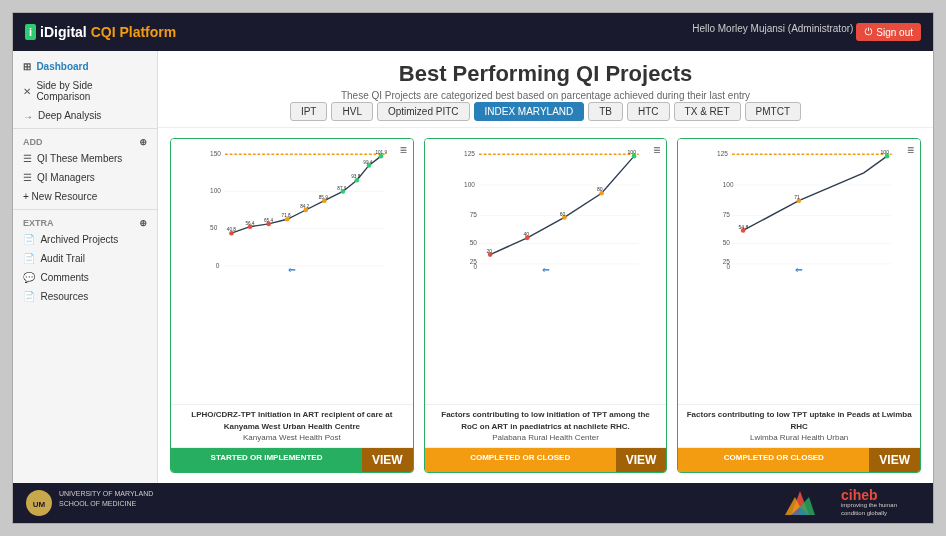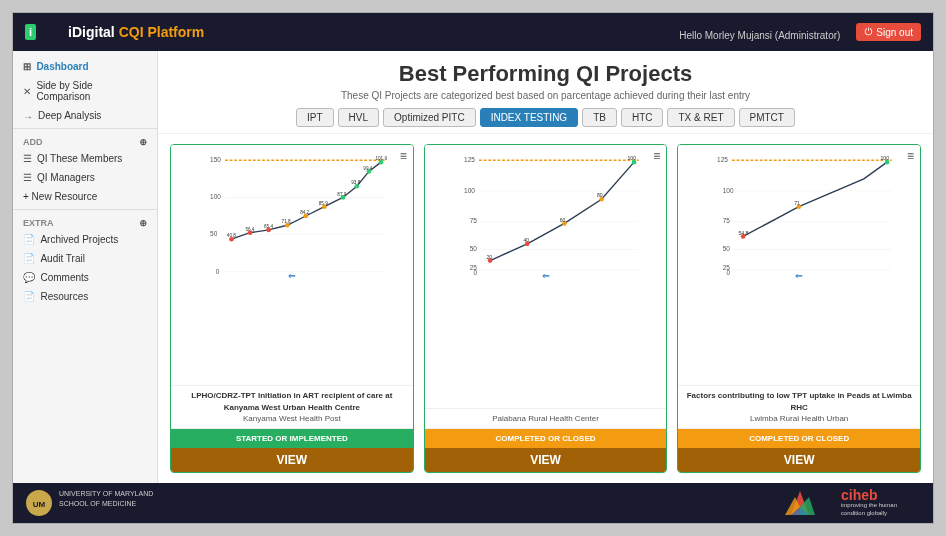--- a/index.html
+++ b/index.html
@@ -35,27 +35,26 @@
       color: #fff;
       font-weight: bold;
       font-size: 11px;
       padding: 2px 4px;
       border-radius: 2px;
     }
     .logo-text {
       color: #fff;
       font-size: 14px;
       font-weight: bold;
-      margin-left: 28px;
     }
     .logo-text span.cqi { color: #f39c12; }
     .nav-right {
       display: flex;
-      align-items: flex-end;
-      gap: 16px;
+      align-items: flex-start;
+      gap: 3px;
     }
     .hello-text { color: #ccc; font-size: 10px; }
     .signout-btn {
       background: #e74c3c;
       color: #fff;
       border: none;
       padding: 3px 8px;
       font-size: 10px;
       border-radius: 3px;
       cursor: pointer;
@@ -123,21 +122,21 @@
     }
     .page-subtitle {
       font-size: 10px;
       color: #666;
       margin-top: 3px;
     }
     .filter-tabs {
       display: flex;
       justify-content: center;
       gap: 4px;
-      margin-top: 7px;
+      margin-top: 1px;
       flex-wrap: wrap;
     }
     .filter-tab {
       padding: 3px 10px;
       border: 1px solid #bbb;
       border-radius: 3px;
       font-size: 10px;
       cursor: pointer;
       background: #f0f0f0;
       color: #333;
@@ -196,21 +195,20 @@
       text-align: center;
       border-top: 1px solid #eee;
       line-height: 1.4;
     }
     .card-info .project-name { font-weight: bold; font-size: 8px; }
     .card-info .facility { color: #555; }
 
     .card-footer {
       display: flex;
       border-top: 1px solid #eee;
-      flex-direction: column;
     }
     .card-status-btn {
       flex: 1;
       padding: 5px 4px;
       font-size: 8px;
       font-weight: bold;
       text-align: center;
       color: #fff;
       cursor: pointer;
     }
@@ -344,21 +342,21 @@
     </div>
 
     <div class="content">
       <div class="page-header">
         <div class="page-title">Best Performing QI Projects</div>
         <div class="page-subtitle">These QI Projects are categorized best based on parcentage achieved during their last entry</div>
         <div class="filter-tabs">
           <button class="filter-tab">IPT</button>
           <button class="filter-tab">HVL</button>
           <button class="filter-tab">Optimized PITC</button>
-          <button class="filter-tab active">INDEX TESTING</button>
+          <button class="filter-tab active">INDEX MARYLAND</button>
           <button class="filter-tab">TB</button>
           <button class="filter-tab">HTC</button>
           <button class="filter-tab">TX &amp; RET</button>
           <button class="filter-tab">PMTCT</button>
         </div>
       </div>
 
       <div class="cards-area">
 
         <div class="card">
@@ -441,20 +439,21 @@
               <circle cx="195" cy="12" r="2.5" fill="#2ecc71"></circle>
               <text x="36" y="116" font-size="5.5" fill="#333">20</text>
               <text x="76" y="98" font-size="5.5" fill="#333">40</text>
               <text x="115" y="76" font-size="5.5" fill="#333">60</text>
               <text x="155" y="50" font-size="5.5" fill="#333">80</text>
               <text x="188" y="10" font-size="5.5" fill="#333">100</text>
               <text x="100" y="138" font-size="10" fill="#1a6fc4" text-anchor="middle">⇐</text>
             </svg>
           </div>
           <div class="card-info">
+            <div class="project-name">Factors contributing to low initiation of TPT among the RoC on ART in paediatrics at nachilete RHC.</div>
             <div class="facility">Palabana Rural Health Center</div>
           </div>
           <div class="card-footer">
             <div class="card-status-btn btn-completed">COMPLETED OR CLOSED</div>
             <div class="btn-view">VIEW</div>
           </div>
         </div>
 
         <div class="card">
           <div class="card-chart">

